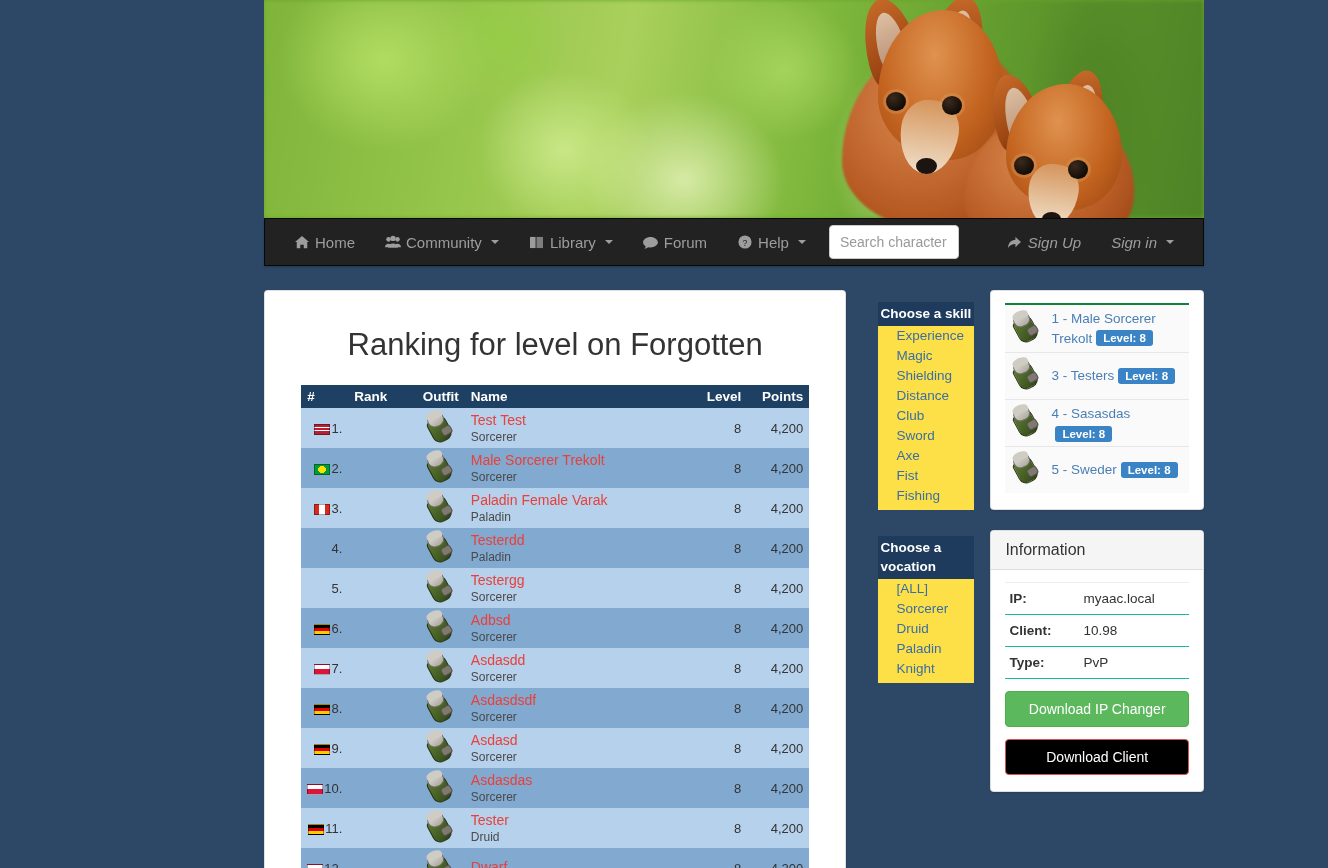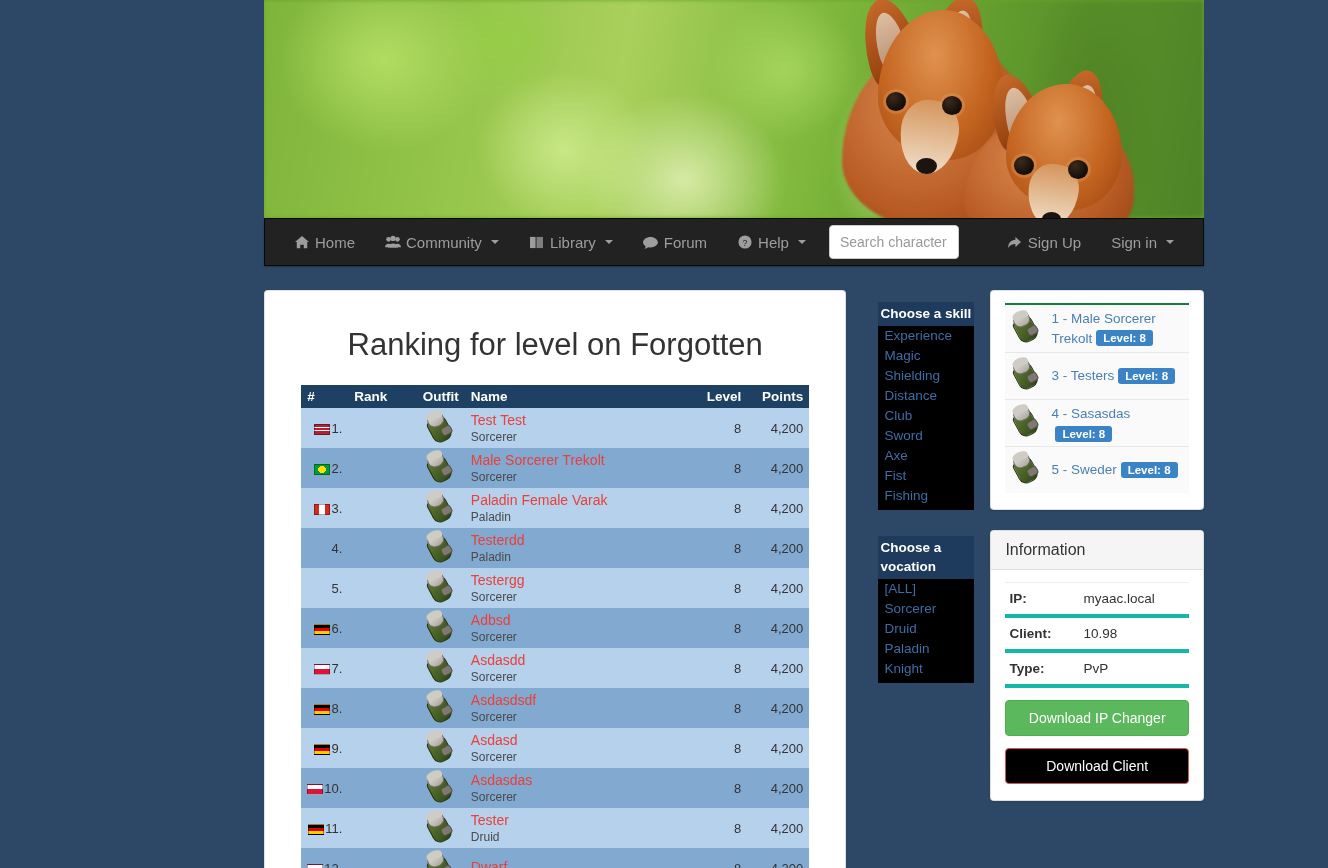--- a/index.html
+++ b/index.html
@@ -117,21 +117,21 @@
     border-left: 4px solid transparent; border-right: 4px solid transparent;
     border-top: 4px solid #9d9d9d;
   }
   .nav-search {
     width: 130px; height: 34px; margin: 0 8px;
     background: #fff; border: 1px solid #ccc; border-radius: 4px;
     padding: 0 10px; font-size: 14px; color: #555;
     font-family: "Liberation Sans", sans-serif;
   }
   .nav-search::placeholder { color: #999; }
-  .nav-right { margin-left: auto; display: flex; align-items: flex-start; }
+  .nav-right { margin-left: auto; display: flex; align-items: flex-start; font-style: italic; }
 
   
   .content {
     position: relative; width: 940px; margin-top: 24px;
     display: flex; gap: 0;
   }
 
   
   .main-panel {
     width: 676px; background: #fff;
@@ -183,21 +183,21 @@
   .o-arm { position: absolute; left: 18px; top: 16px; width: 11px; height: 9px;
            background: #7e7a70; border-radius: 3px; transform: rotate(-30deg); border: 1px solid #55524a; }
 
   
   .filters { width: 98px; margin-left: 32px; padding-top: 12px; }
   .filter-box { width: 96px; }
   .filter-head {
     background: #1e3a5c; color: #fff; font-weight: bold; font-size: 13.5px;
     padding: 2px 2px 2px 2px; line-height: 1.45;
   }
-  .filter-list { background: #000000; padding: 0 0 4px 4px; }
+  .filter-list { background: #fde047; padding: 0 0 4px 16px; }
   .filter-item {
     display: block; color: #3a6ea5; font-size: 13.5px; line-height: 20px;
     padding: 0 2px; cursor: pointer; text-decoration: none;
   }
   .filter-gap { height: 26px; }
 
   
   .right-col { width: 248px; margin-left: 16px; }
   .panel {
     background: #fff; border: 1px solid rgba(0,0,0,.13); border-radius: 4px;
@@ -220,21 +220,21 @@
   .top5-outfit { flex: 0 0 34px; }
   .top5-label { color: #4a7fb5; font-size: 13.5px; line-height: 1.45; cursor: pointer; }
   .badge-level {
     background: #3a83c4; color: #fff; font-size: 11.5px; font-weight: bold;
     border-radius: 3px; padding: 2px 7px; white-space: nowrap; margin-left: 4px;
     display: inline-block; vertical-align: middle;
   }
 
   
   .info-table { width: 100%; border-collapse: collapse; font-size: 13.5px; }
-  .info-table tr { border-bottom: 4px solid #14b8a6; margin-left: 28px; }
+  .info-table tr { border-bottom: 1px solid #14b8a6; margin-left: 28px; }
   .info-table tr:first-child { border-top: 1px solid #eee; }
   .info-table td { padding: 8px 4px; color: #333; }
   .info-table td.k { font-weight: bold; width: 74px; }
   .btn {
     display: block; width: 100%; text-align: center; color: #fff;
     border-radius: 4px; padding: 9px 6px; font-size: 14px; margin-top: 12px;
     cursor: pointer; border: 1px solid transparent;
   }
   .btn-green { background: #5cb85c; border-color: #4cae4c; }
   .btn-red { background: #000000; border-color: #d9534f; }

